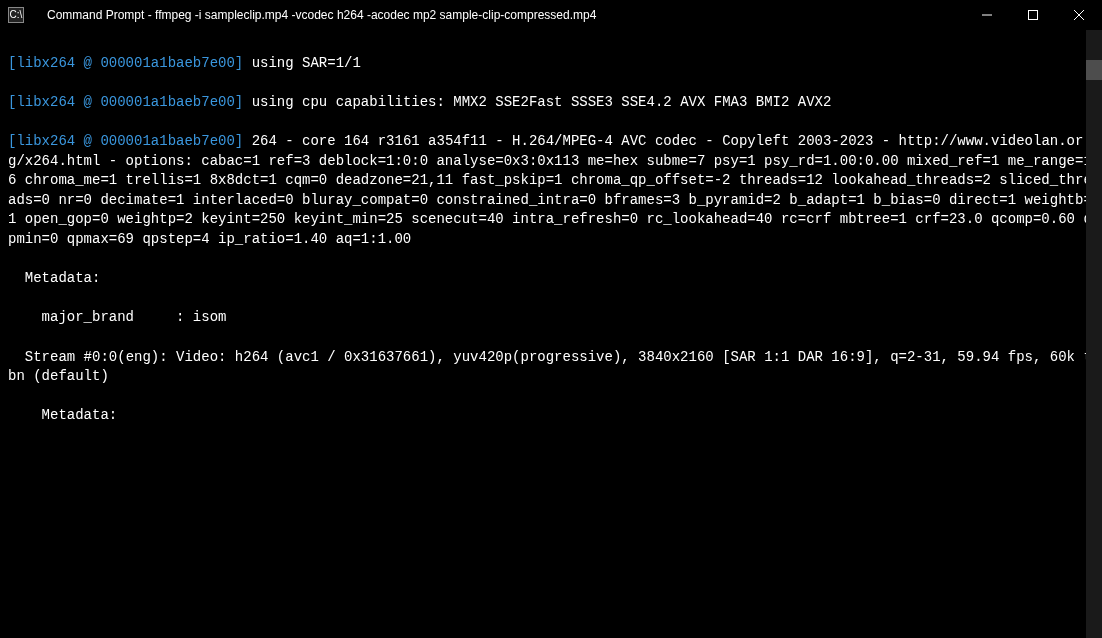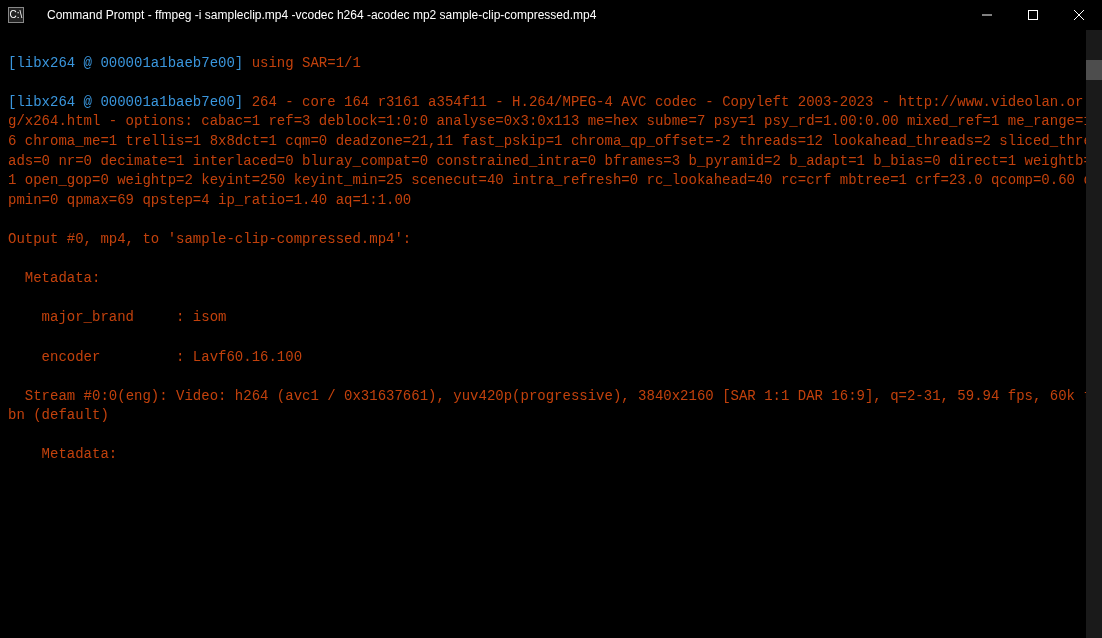--- a/index.html
+++ b/index.html
@@ -62,21 +62,21 @@
       background: #1a1a1a;
     }
     .scrollbar-thumb {
       position: absolute;
       right: 0; top: 30px;
       width: 16px; height: 20px;
       background: #4d4d4d;
     }
     .line { display: block; }
     .cyan { color: #3a96dd; }
-    .white { color: #c2410c; }
+    .white { color: #ffffff; }
   </style>
 </head>
 <body>
 
 <div class="titlebar">
   <span class="titlebar-icon">C:\</span>
   <span class="titlebar-title">Command Prompt - ffmpeg  -i sampleclip.mp4 -vcodec h264 -acodec mp2 sample-clip-compressed.mp4</span>
   <div class="titlebar-controls">
     <div class="titlebar-btn">
       <svg viewBox="0 0 10 10">
@@ -92,25 +92,24 @@
       <svg viewBox="0 0 10 10">
           <line x1="0" y1="0" x2="10" y2="10" stroke="#fff" stroke-width="1"></line>
           <line x1="10" y1="0" x2="0" y2="10" stroke="#fff" stroke-width="1"></line>
         </svg>
     </div>
   </div>
 </div>
 
 <div class="terminal-area">
 <span class="line"><span class="cyan">[</span><span class="cyan">libx264 @ 000001a1baeb7e00</span><span class="cyan">] </span><span class="white">using SAR=1/1</span></span>
+<span class="line"><span class="cyan">[</span><span class="cyan">libx264 @ 000001a1baeb7e00</span><span class="cyan">] </span><span class="white">using cpu capabilities: MMX2 SSE2Fast SSSE3 SSE4.2 AVX FMA3 BMI2 AVX2</span></span>
 <span class="line"><span class="cyan">[</span><span class="cyan">libx264 @ 000001a1baeb7e00</span><span class="cyan">] </span><span class="white">264 - core 164 r3161 a354f11 - H.264/MPEG-4 AVC codec - Copyleft 2003-2023 - http://www.videolan.org/x264.html - options: cabac=1 ref=3 deblock=1:0:0 analyse=0x3:0x113 me=hex subme=7 psy=1 psy_rd=1.00:0.00 mixed_ref=1 me_range=16 chroma_me=1 trellis=1 8x8dct=1 cqm=0 deadzone=21,11 fast_pskip=1 chroma_qp_offset=-2 threads=12 lookahead_threads=2 sliced_threads=0 nr=0 decimate=1 interlaced=0 bluray_compat=0 constrained_intra=0 bframes=3 b_pyramid=2 b_adapt=1 b_bias=0 direct=1 weightb=1 open_gop=0 weightp=2 keyint=250 keyint_min=25 scenecut=40 intra_refresh=0 rc_lookahead=40 rc=crf mbtree=1 crf=23.0 qcomp=0.60 qpmin=0 qpmax=69 qpstep=4 ip_ratio=1.40 aq=1:1.00</span></span>
-<span class="line white">Output #0, mp4, to 'sample-clip-compressed.mp4':</span>
 <span class="line white">  Metadata:</span>
 <span class="line white">    major_brand     : isom</span>
-<span class="line white">    encoder         : Lavf60.16.100</span>
 <span class="line white">  Stream #0:0(eng): Video: h264 (avc1 / 0x31637661), yuv420p(progressive), 3840x2160 [SAR 1:1 DAR 16:9], q=2-31, 59.94 fps, 60k tbn (default)</span>
 <span class="line white">    Metadata:</span>
 
 
 
 
 
 
 
 

